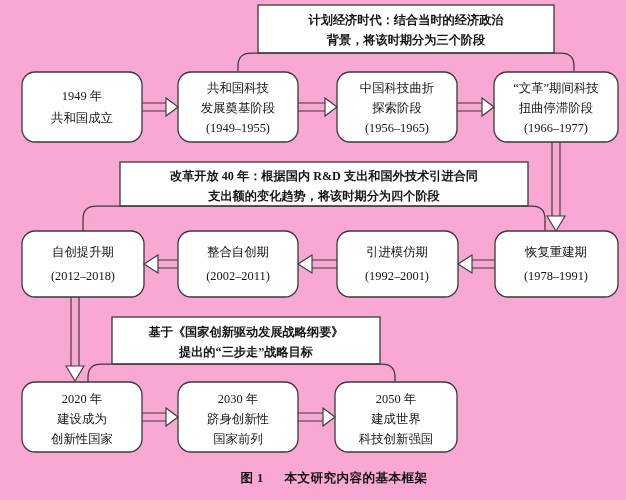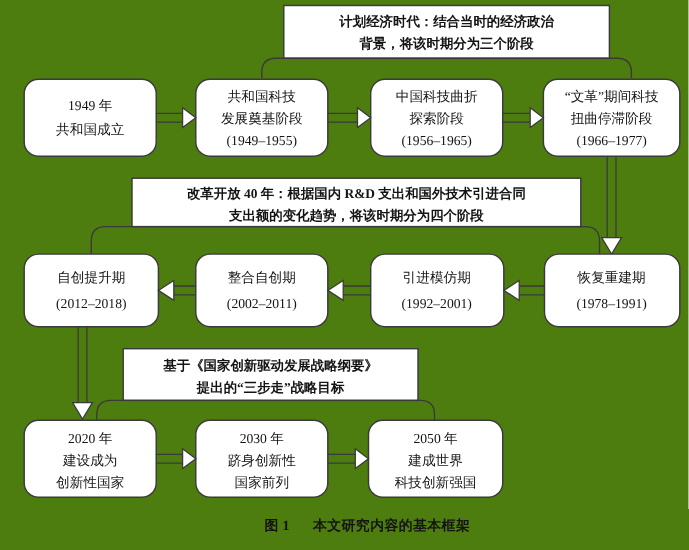--- a/index.html
+++ b/index.html
@@ -1,21 +1,21 @@
 <!DOCTYPE html>
 <html><head>
 <meta charset="utf-8">
 <style>
   html,body{margin:0;padding:0;background:#ffffff;}
   body{
     width:626px;height:500px;overflow:hidden;
     font-family:"Liberation Serif","DejaVu Serif",serif;
     color:#1a1a1a;
   }
-  #stage{position:relative;width:626px;height:500px;background:#4d7c0f;}
+  #stage{position:relative;width:626px;height:500px;background:#f9a8d4;}
   svg#diagram{position:absolute;left:0;top:0;width:626px;height:500px;}
   .node-rect{fill:#ffffff;stroke:#3a3a3a;stroke-width:1.3;}
   .note-rect{fill:#ffffff;stroke:#3a3a3a;stroke-width:1.3;}
   .conn{fill:none;stroke:#3a3a3a;stroke-width:1.25;}
   .arrowline{fill:none;stroke:#3a3a3a;stroke-width:1.15;}
   .arrowhead{fill:#ffffff;stroke:#3a3a3a;stroke-width:1.15;stroke-linejoin:miter;}
   text{font-family:"Liberation Serif","DejaVu Serif",serif;fill:#141414;}
   .node-text{font-size:12.4px;text-anchor:middle;}
   .note-text{font-size:12.2px;text-anchor:middle;font-weight:bold;}
   .caption-text{font-size:12.6px;text-anchor:middle;font-weight:bold;letter-spacing:0.4px;}

